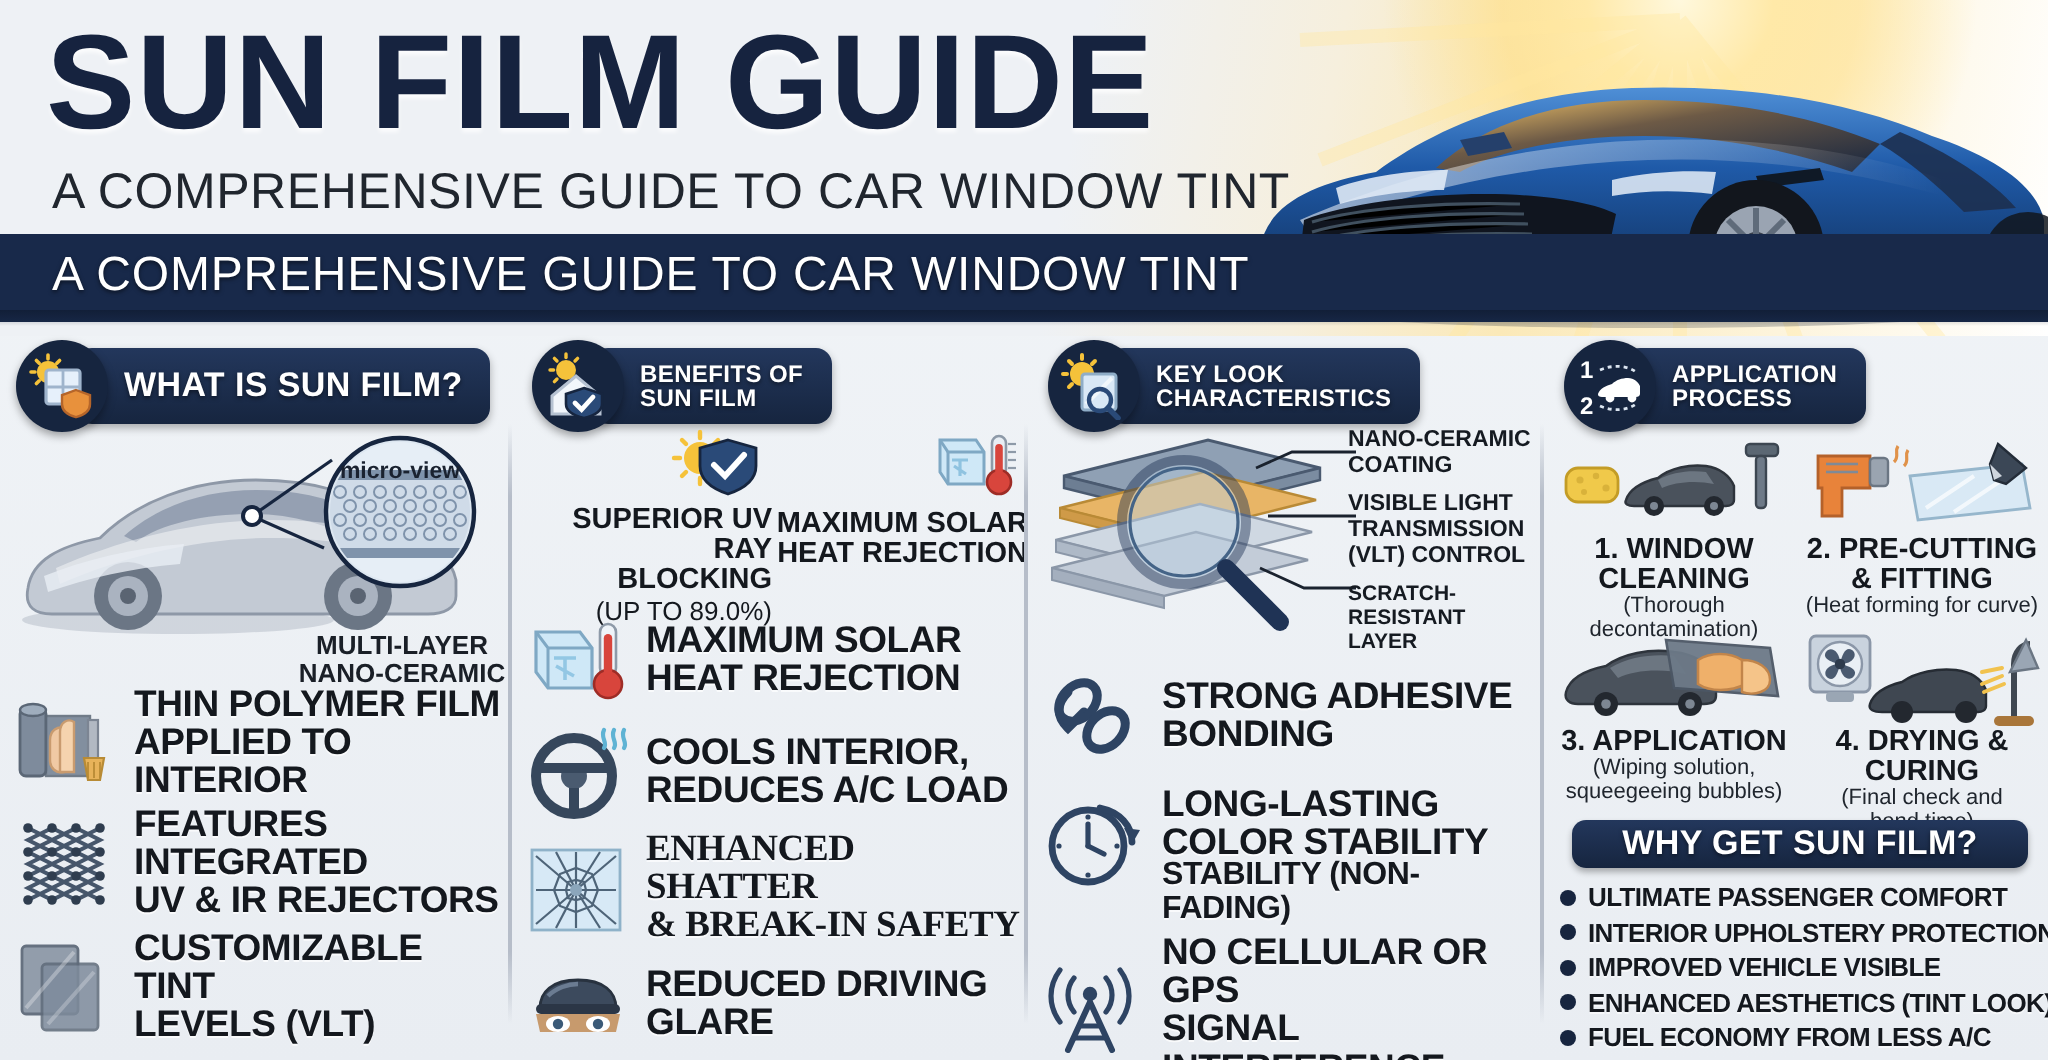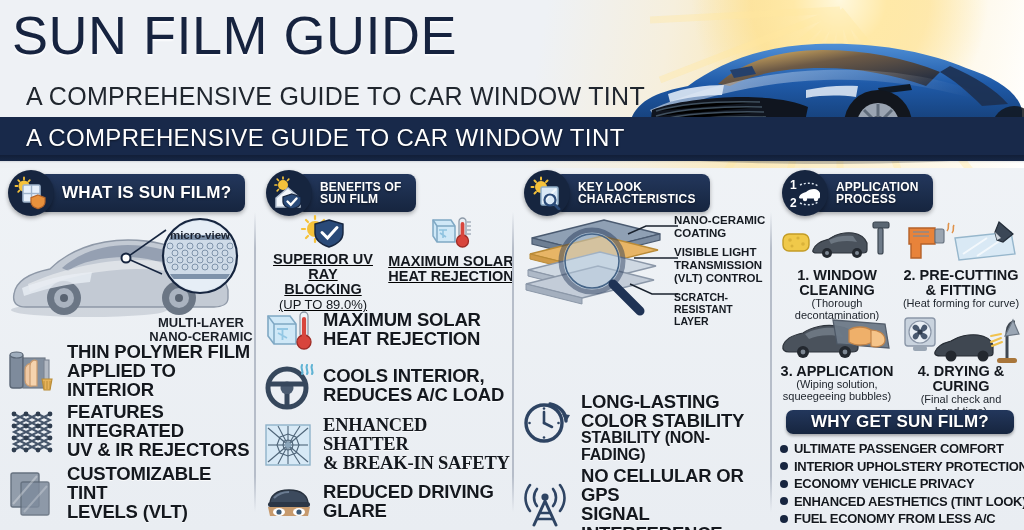--- a/index.html
+++ b/index.html
@@ -17,22 +17,22 @@
   .hero-bg { position:absolute; inset:0;
       background:linear-gradient(100deg,#eef1f5 0%,#eef1f5 52%,#f6efdd 64%,#fbe9b8 74%,#ffffff 100%); }
   .sunburst { position:absolute; left:690px; top:-150px; width:300px; height:300px;
       background:radial-gradient(circle, #fff8dd 0%, #ffe9a8 22%, rgba(255,222,130,.55) 42%, rgba(255,220,120,0) 70%);
       border-radius:50%; }
   .sunrays { position:absolute; left:640px; top:-190px; width:400px; height:400px; opacity:.55; }
 
   
   .car-hero { position:absolute; right:-6px; top:6px; width:420px; height:162px; }
 
-  .title { position:absolute; left:12px; top:8px;
-      font-size:54px; font-weight:normal; letter-spacing:.5px; color:#16233f;
+  .title { position:absolute; left:23px; top:8px;
+      font-size:67px; font-weight:bold; letter-spacing:.5px; color:#16233f;
       text-shadow:0 2px 2px rgba(255,255,255,.8); line-height:1; }
   .subtitle { position:absolute; left:26px; top:82px;
       font-size:25px; color:#20262e; letter-spacing:.3px; }
 
   .band { position:absolute; left:0; top:117px; width:1024px; height:44px;
       background:linear-gradient(180deg,#1b2b4d 0%,#152murky 0%,#16253f 100%);
       background:#18294a; }
   .band-text { position:absolute; left:26px; top:124px; font-size:24px;
       color:#fff; letter-spacing:.4px; text-shadow:0 1px 2px rgba(0,0,0,.55); }
   .band-shade { position:absolute; left:0; top:155px; width:1024px; height:8px;
@@ -68,21 +68,21 @@
       text-shadow:0 1px 0 rgba(255,255,255,.7); }
   .ftxt.sm { font-size:16px; }
 
   
   .c1-illus { position:absolute; left:4px; top:52px; width:252px; height:110px; }
   .c1-cap { position:absolute; left:146px; top:152px; width:110px; text-align:center;
       font-weight:bold; font-size:13px; color:#1a1f27; line-height:1.1; white-space:pre-line; }
 
   
   .c2-two { position:absolute; left:2px; top:50px; width:254px; height:80px; }
-  .c2-cell { position:absolute; width:126px; text-align:center;text-decoration:underline; }
+  .c2-cell { position:absolute; width:126px; text-align:right; }
   .c2-cell .lbl { font-weight:bold; font-size:14.5px; line-height:1.05; color:#14181e; white-space:pre-line; }
   .c2-cell .sub { font-size:13px; font-weight:normal; display:block; }
 
   
   .c3-diag { position:absolute; left:2px; top:50px; width:254px; height:105px; }
   .c3-lab { position:absolute; font-weight:bold; font-size:11.5px; color:#151a21;
       line-height:1.12; white-space:pre-line; }
 
   
   .step { position:absolute; width:122px; text-align:center; }
@@ -544,20 +544,33 @@
         </g>
       </svg>
       <div class="c3-lab" style="left:158px; top:50px;">NANO-CERAMIC
 COATING</div>
       <div class="c3-lab" style="left:158px; top:82px;">VISIBLE LIGHT
 TRANSMISSION
 (VLT) CONTROL</div>
       <div class="c3-lab" style="left:158px; top:128px; font-size:10.5px;">SCRATCH-RESISTANT
 LAYER</div>
 
+      <div class="frow" style="left:4px; top:168px; width:254px;">
+        <div class="fico">
+          <svg width="54" height="50" viewBox="0 0 54 50">
+            <g fill="none" stroke="#2e4463" stroke-width="4.5" stroke-linecap="round">
+              <path d="M14 14 C8 20 8 26 14 32 L22 24"></path>
+              <ellipse cx="19" cy="19" rx="11" ry="8" transform="rotate(-45 19 19)"></ellipse>
+              <ellipse cx="33" cy="33" rx="11" ry="8" transform="rotate(-45 33 33)"></ellipse>
+            </g>
+          </svg>
+        </div>
+        <div class="ftxt">STRONG ADHESIVE
+BONDING</div>
+      </div>
 
       <div class="frow" style="left:4px; top:228px; width:254px; align-items:flex-start;">
         <div class="fico" style="margin-top:4px;">
           <svg width="54" height="50" viewBox="0 0 54 50">
             <circle cx="24" cy="27" r="18" fill="none" stroke="#2e4463" stroke-width="3.4"></circle>
             <g stroke="#2e4463" stroke-width="2.6" stroke-linecap="round">
               <line x1="24" y1="27" x2="24" y2="16"></line>
                 <line x1="24" y1="27" x2="32" y2="31"></line>
             </g>
             <g fill="#2e4463">
@@ -730,21 +743,21 @@
     <div class="why-li">
       <div class="why-dot"></div>
       <span>ULTIMATE PASSENGER COMFORT</span>
     </div>
     <div class="why-li">
       <div class="why-dot"></div>
       <span>INTERIOR UPHOLSTERY PROTECTION</span>
     </div>
     <div class="why-li">
       <div class="why-dot"></div>
-      <span>ECONOMY VEHICLE PRIVACY</span>
+      <span>IMPROVED VEHICLE VISIBLE</span>
     </div>
     <div class="why-li">
       <div class="why-dot"></div>
       <span>ENHANCED AESTHETICS (TINT LOOK)</span>
     </div>
     <div class="why-li">
       <div class="why-dot"></div>
       <span>FUEL ECONOMY FROM LESS A/C</span>
     </div>
   </div>

